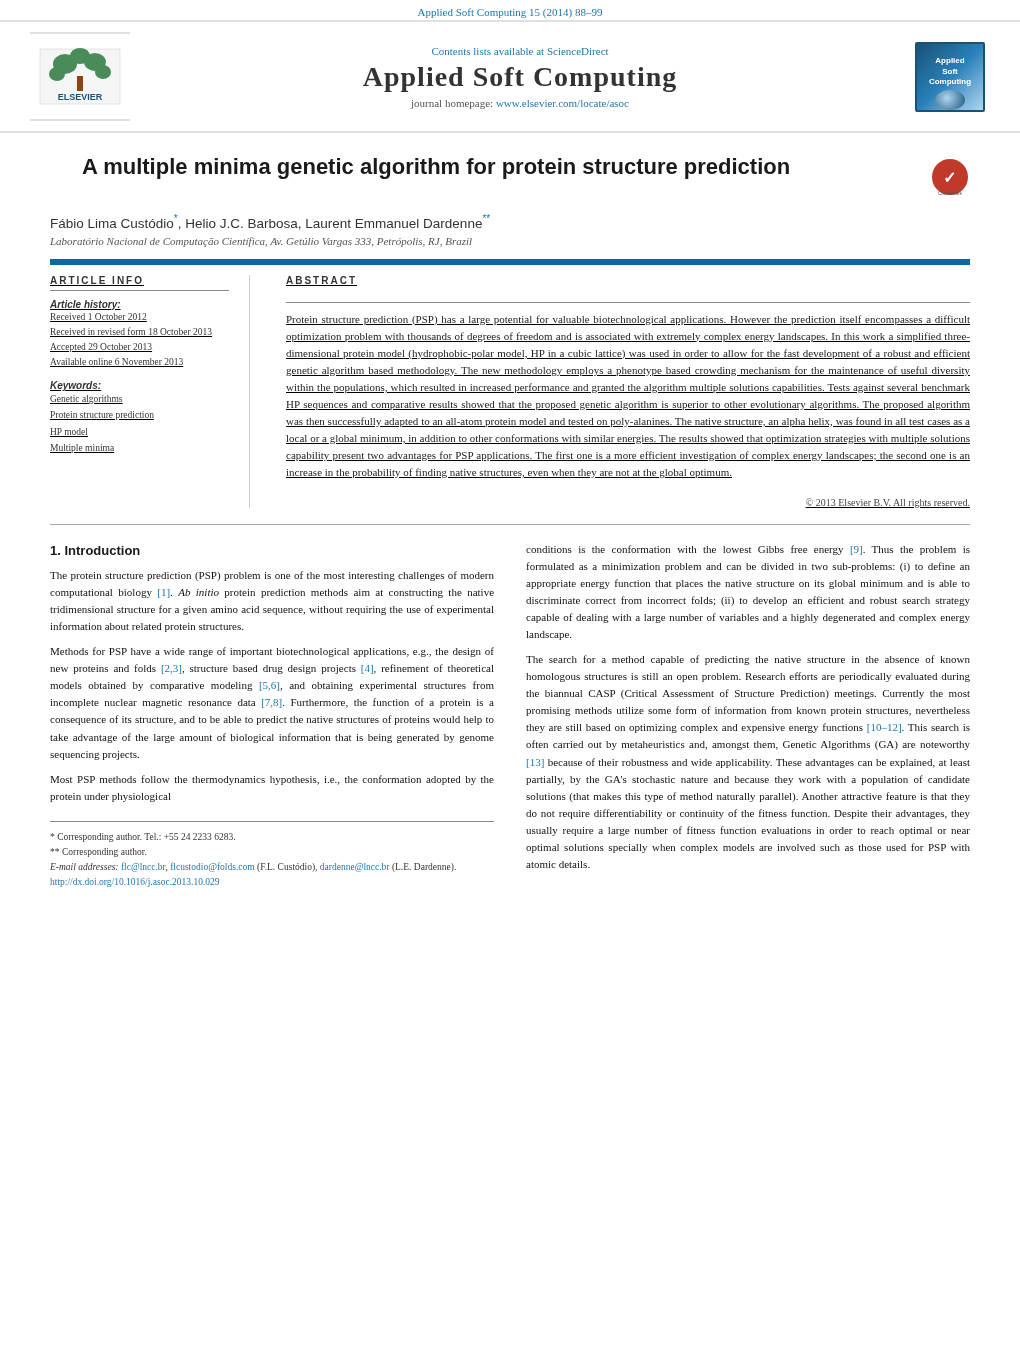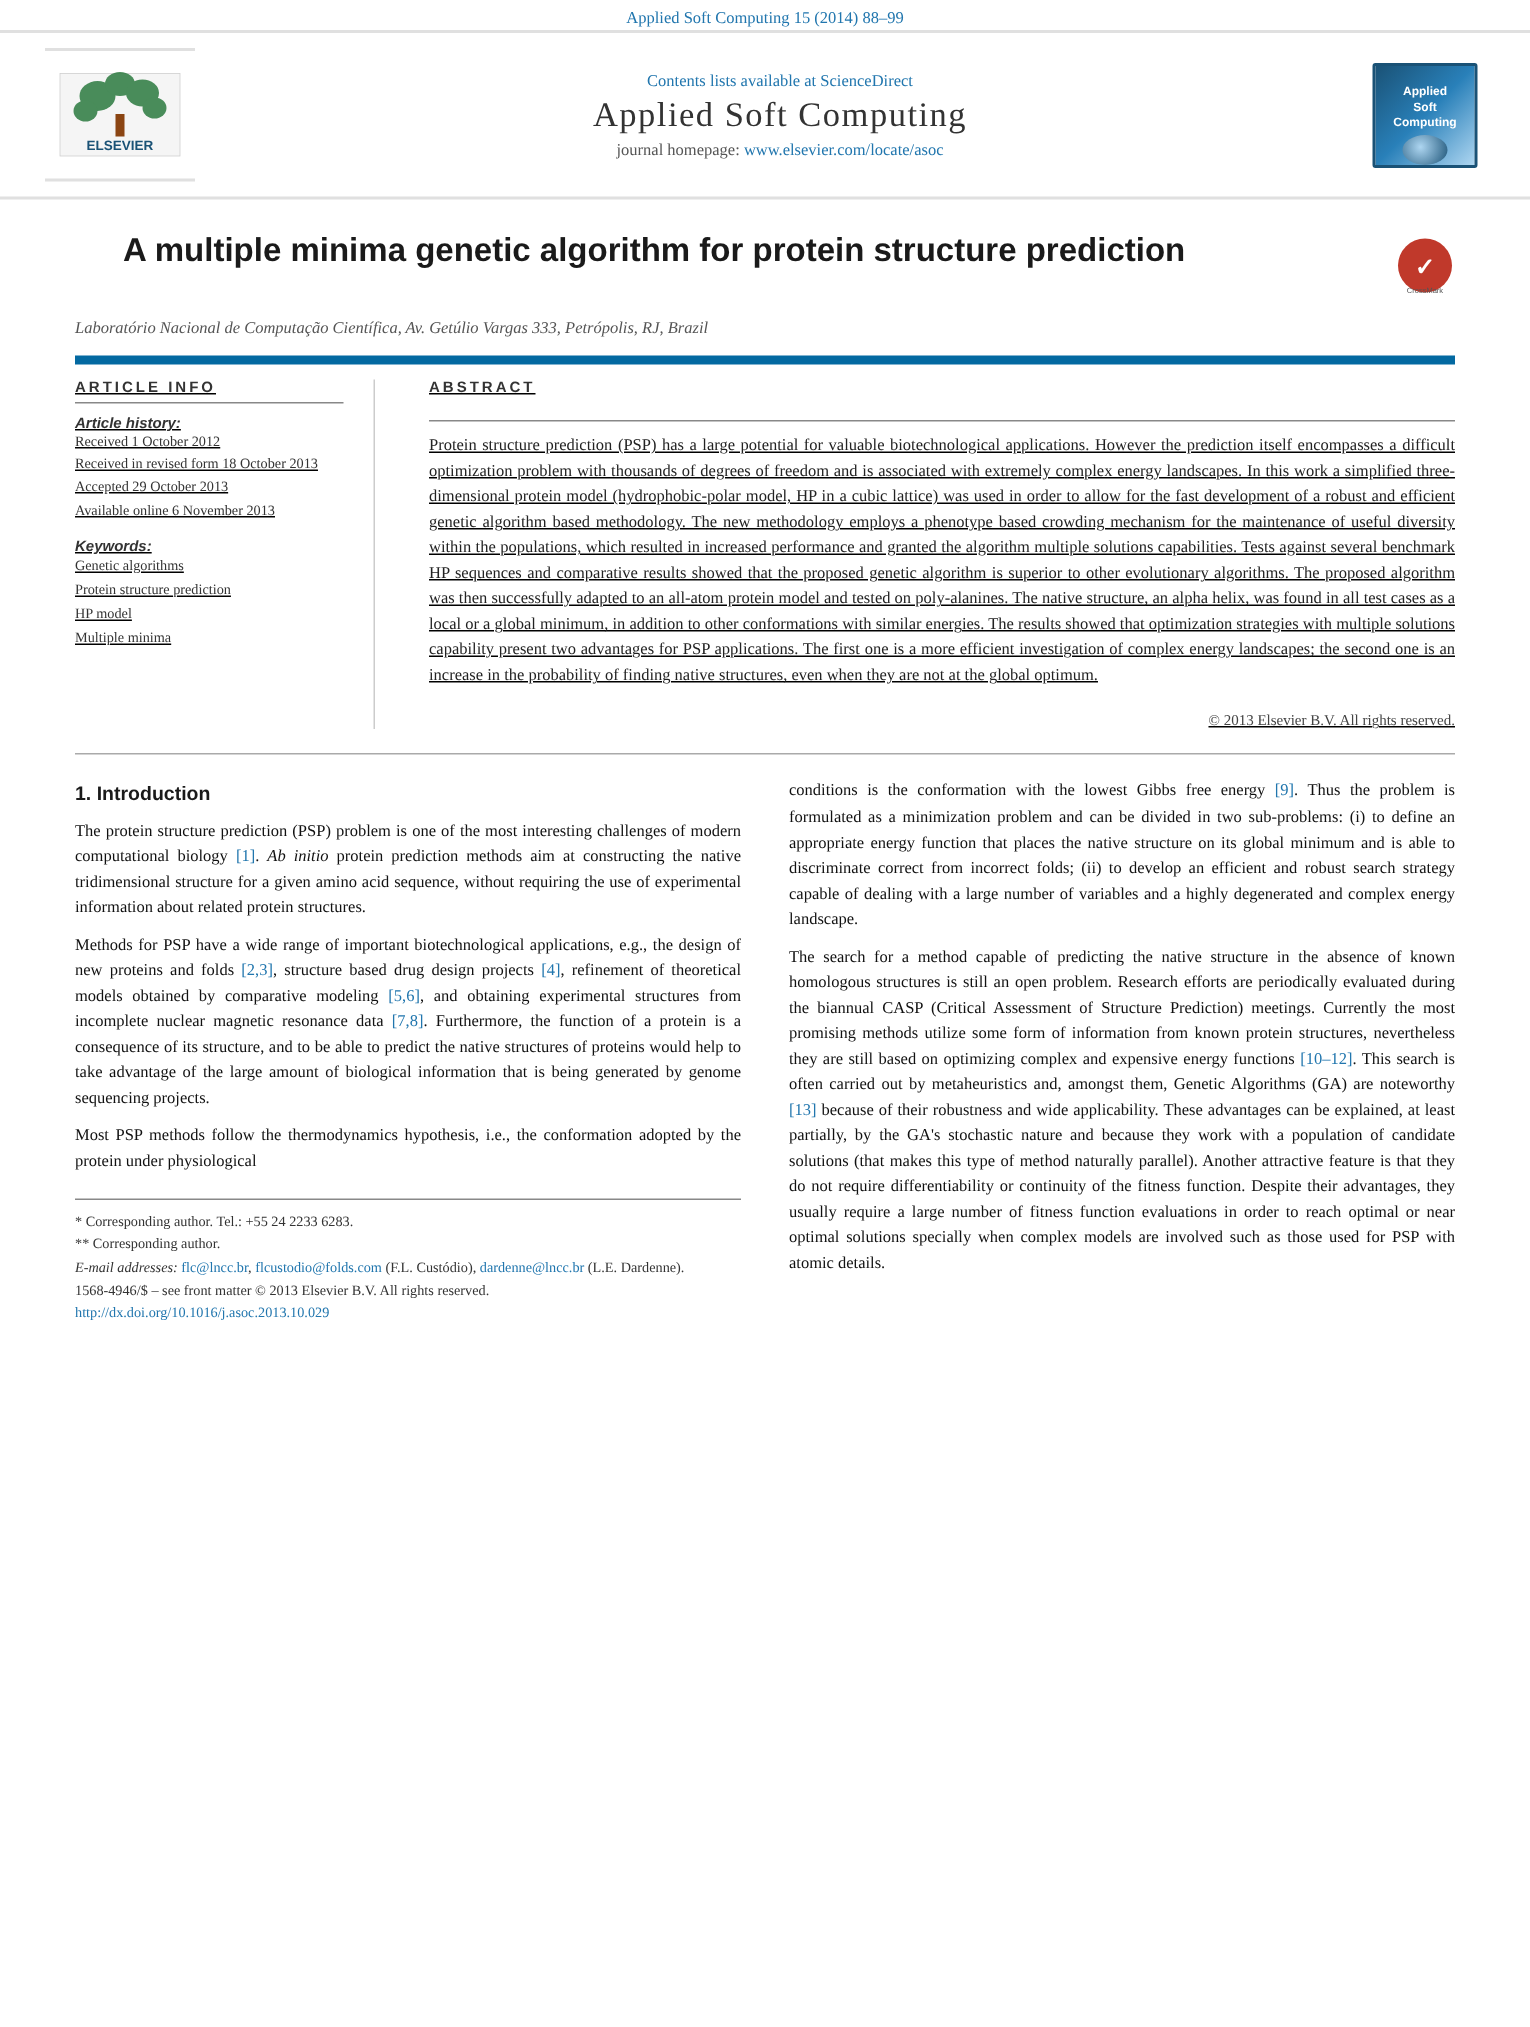--- a/index.html
+++ b/index.html
@@ -41,22 +41,22 @@
     }
     .contents-line {
       font-size: 11px;
       color: #555;
       margin-bottom: 4px;
     }
     .contents-line span {
       color: #2176ae;
     }
     .journal-title-main {
-      font-size: 23px;
-      font-weight: normal;
+      font-size: 28px;
+      font-weight: bold;
       color: #333;
       font-family: 'Times New Roman', serif;
       letter-spacing: 1px;
     }
     .homepage-line {
       font-size: 11px;
       color: #555;
       margin-top: 4px;
     }
     .homepage-line a {
@@ -326,20 +326,23 @@
 
     <div class="crossmark-logo">
       <svg viewBox="0 0 40 40" xmlns="http://www.w3.org/2000/svg">
         <circle cx="20" cy="20" r="18" fill="#c0392b"></circle>
         <text x="20" y="26" text-anchor="middle" font-family="Arial" font-size="16" font-weight="bold" fill="white">✓</text>
         <text x="20" y="38" text-anchor="middle" font-family="Arial" font-size="5" fill="#555">CrossMark</text>
       </svg>
     </div>
   </div>
 
+  <div class="authors">
+    Fábio Lima Custódio<sup>*</sup>, Helio J.C. Barbosa, Laurent Emmanuel Dardenne<sup>**</sup>
+  </div>
 
   <div class="affiliation">Laboratório Nacional de Computação Científica, Av. Getúlio Vargas 333, Petrópolis, RJ, Brazil</div>
 
   <div class="two-column">
 
     <div class="article-info">
       <h3>ARTICLE INFO</h3>
 
       <div class="info-section">
         <div class="info-label">Article history:</div>
@@ -396,23 +399,20 @@
         <div class="footnote">
           <span>** Corresponding author.</span>
         </div>
         <div class="footnote">
           <em>E-mail addresses: </em>
           <a style="color:#2176ae;">flc@lncc.br</a>,
           <a style="color:#2176ae;">flcustodio@folds.com</a>
           (F.L. Custódio), <a style="color:#2176ae;">dardenne@lncc.br</a> (L.E. Dardenne).
         </div>
         <div class="footnote">
-          <span>1568-4946/$ – see front matter © 2013 Elsevier B.V. All rights reserved.</span>
-        </div>
-        <div class="footnote">
           <a style="color:#2176ae;font-family:Liberation Serif, serif;">http://dx.doi.org/10.1016/j.asoc.2013.10.029</a>
         </div>
       </div>
     </div>
 
     <div class="body-right">
       <div class="body-paragraph">
         conditions is the conformation with the lowest Gibbs free energy <span class="cite">[9]</span>. Thus the problem is formulated as a minimization problem and can be divided in two sub-problems: (i) to define an appropriate energy function that places the native structure on its global minimum and is able to discriminate correct from incorrect folds; (ii) to develop an efficient and robust search strategy capable of dealing with a large number of variables and a highly degenerated and complex energy landscape.
       </div>
 

